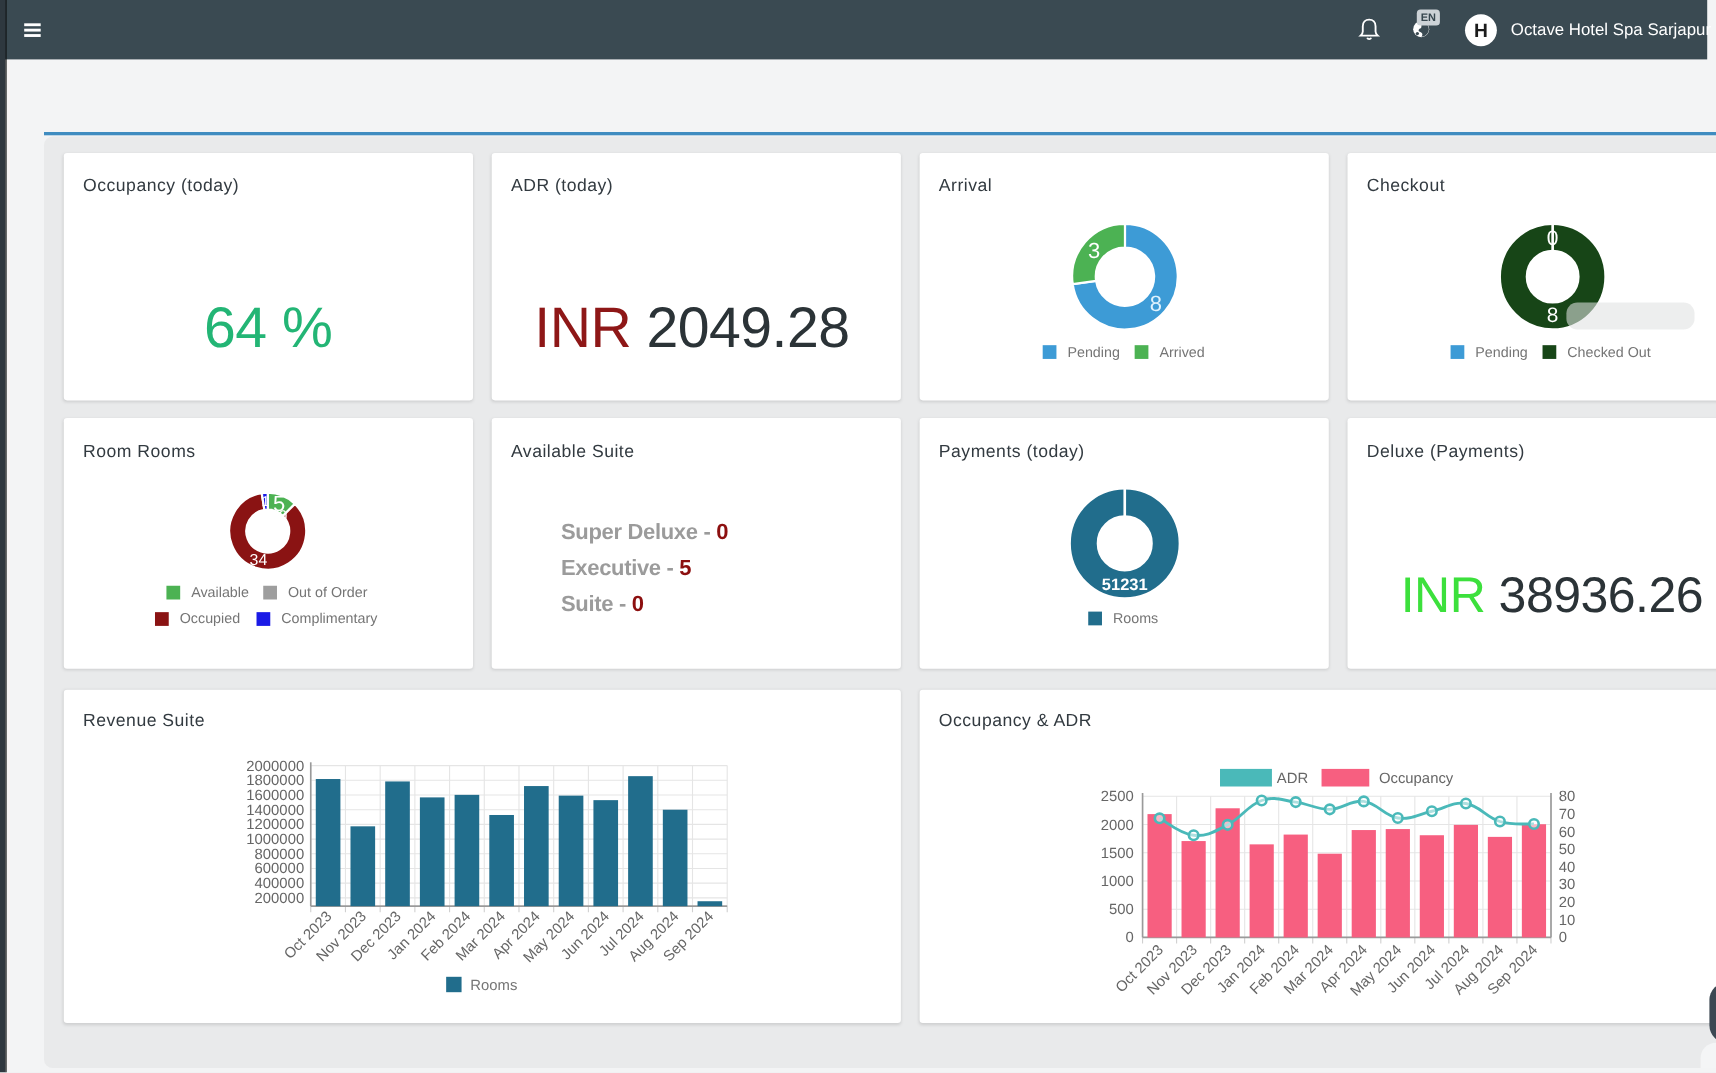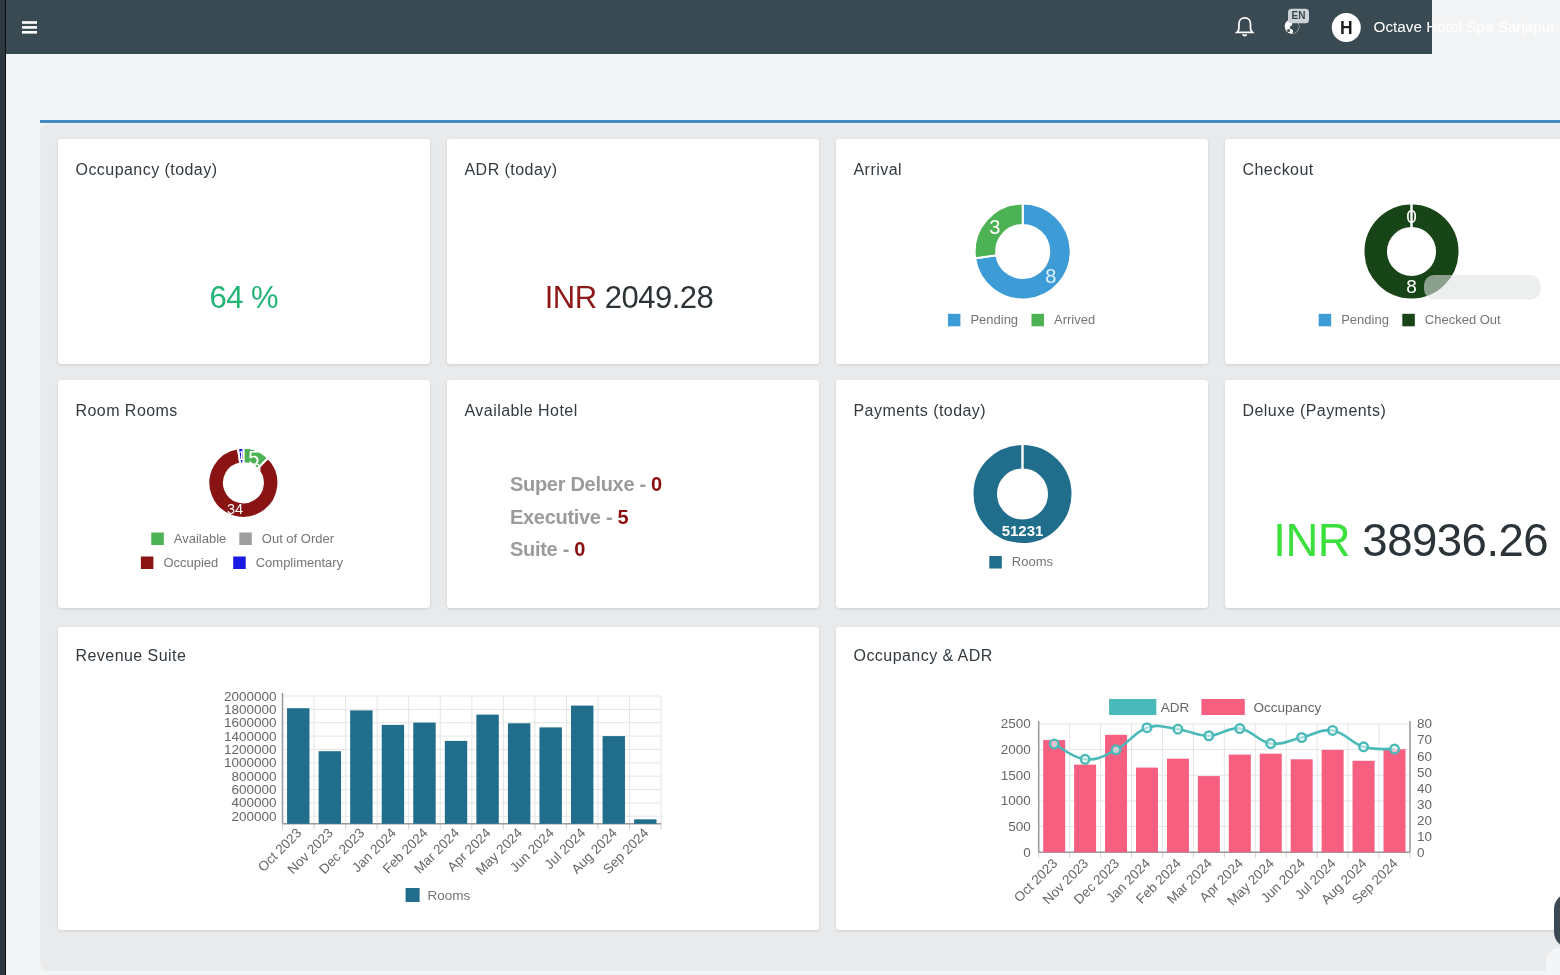--- a/index.html
+++ b/index.html
@@ -1,25 +1,25 @@
 <!DOCTYPE html>
 <html><head><meta charset="utf-8"><style>
 * { margin:0; padding:0; box-sizing:border-box; }
 html,body { width:1560px; height:975px; overflow:hidden; background:#f3f4f5;
   font-family:"Liberation Sans", sans-serif; position:relative; }
-#header { position:absolute; left:0; top:0; width:1432px; height:54px; background:#3a4a52; z-index:5;padding-left:26px; }
+#header { position:absolute; left:0; top:0; width:1552px; height:54px; background:#3a4a52; z-index:5;padding-left:26px; }
 #lstrip { position:absolute; left:0; top:0; width:4.5px; height:975px; background:#2e383f; z-index:6; }
 #lline { position:absolute; left:4.5px; top:0; width:1.5px; height:975px; background:#0d0f10; z-index:6; }
 #pagetitle { position:absolute; left:46px; top:94px; font-size:25px; color:#373737; line-height:26px;margin-top:32px; }
 #blueline { position:absolute; left:40px; top:120px; width:1520px; height:2.5px; background:#3f8cc0; }
 #wrapper { position:absolute; left:40px; top:124px; width:1520px; height:846.5px; background:#e9eaeb; border-radius:8px 0 0 8px; }
 #notch { position:absolute; left:1546px; top:948px; width:14px; height:23px; background:#f4f5f6; border-top-left-radius:14px; z-index:5; }
 .card { position:absolute; background:#ffffff; border-radius:3px; box-shadow:0 1px 3px rgba(0,0,0,0.12); }
 .ct { position:absolute; font-size:16px; font-weight:normal; color:#323a40; line-height:19px; letter-spacing:0.45px; }
-.big { position:absolute; font-size:31px; letter-spacing:-0.5px; text-align:center; line-height:44px; }
+.big { position:absolute; font-size:52px; letter-spacing:-0.5px; text-align:center; line-height:44px; }
 #chartsvg { position:absolute; left:0; top:0; z-index:4; }
 #fab { position:absolute; left:1554px; top:893px; width:24px; height:55px; background:#3c4853; border-radius:16px 0 0 16px; z-index:6; }
 .avl { position:absolute; left:510px; font-size:20px; font-weight:bold; color:#9b9b9b; line-height:24px; letter-spacing:-0.3px; }
 .avl b { color:#8c0f0f; }
 </style></head>
 <body>
 <div id="lstrip"></div>
 <div id="lline"></div>
 <div id="pagetitle">Dashboard</div>
 <div id="blueline"></div>
@@ -33,21 +33,21 @@
 <div class="card" style="left:447px;top:380px;width:371.5px;height:228px"></div>
 <div class="card" style="left:836px;top:380px;width:371.5px;height:228px"></div>
 <div class="card" style="left:1225px;top:380px;width:371.5px;height:228px"></div>
 <div class="card" style="left:58px;top:627px;width:760.5px;height:303px"></div>
 <div class="card" style="left:836px;top:627px;width:760.5px;height:303px"></div>
 <div class="ct" style="left:75.5px;top:160px">Occupancy (today)</div>
 <div class="ct" style="left:464.5px;top:160px">ADR (today)</div>
 <div class="ct" style="left:853.5px;top:160px">Arrival</div>
 <div class="ct" style="left:1242.5px;top:160px">Checkout</div>
 <div class="ct" style="left:75.5px;top:401px">Room Rooms</div>
-<div class="ct" style="left:464.5px;top:401px">Available Hotel</div>
+<div class="ct" style="left:464.5px;top:401px">Available Suite</div>
 <div class="ct" style="left:853.5px;top:401px">Payments (today)</div>
 <div class="ct" style="left:1242.5px;top:401px">Deluxe (Payments)</div>
 <div class="ct" style="left:75.5px;top:646px">Revenue Suite</div>
 <div class="ct" style="left:853.5px;top:646px">Occupancy &amp; ADR</div>
 <div class="big" style="left:58px;top:275.5px;width:371.5px;color:#23b575">64 %</div>
 <div class="big" style="left:447px;top:275.5px;width:369px;padding-right:5px"><span style="color:#8e1717">INR</span> <span style="color:#2b3337">2049.28</span></div>
 <div class="big" style="left:1225px;top:518.5px;width:371.5px;font-size:45.5px"><span style="color:#3ce03c">INR</span> <span style="color:#2b3337">38936.26</span></div>
 <div class="avl" style="top:471.7px">Super Deluxe - <b>0</b></div>
 <div class="avl" style="top:505.3px">Executive - <b>5</b></div>
 <div class="avl" style="top:537px">Suite - <b>0</b></div>

